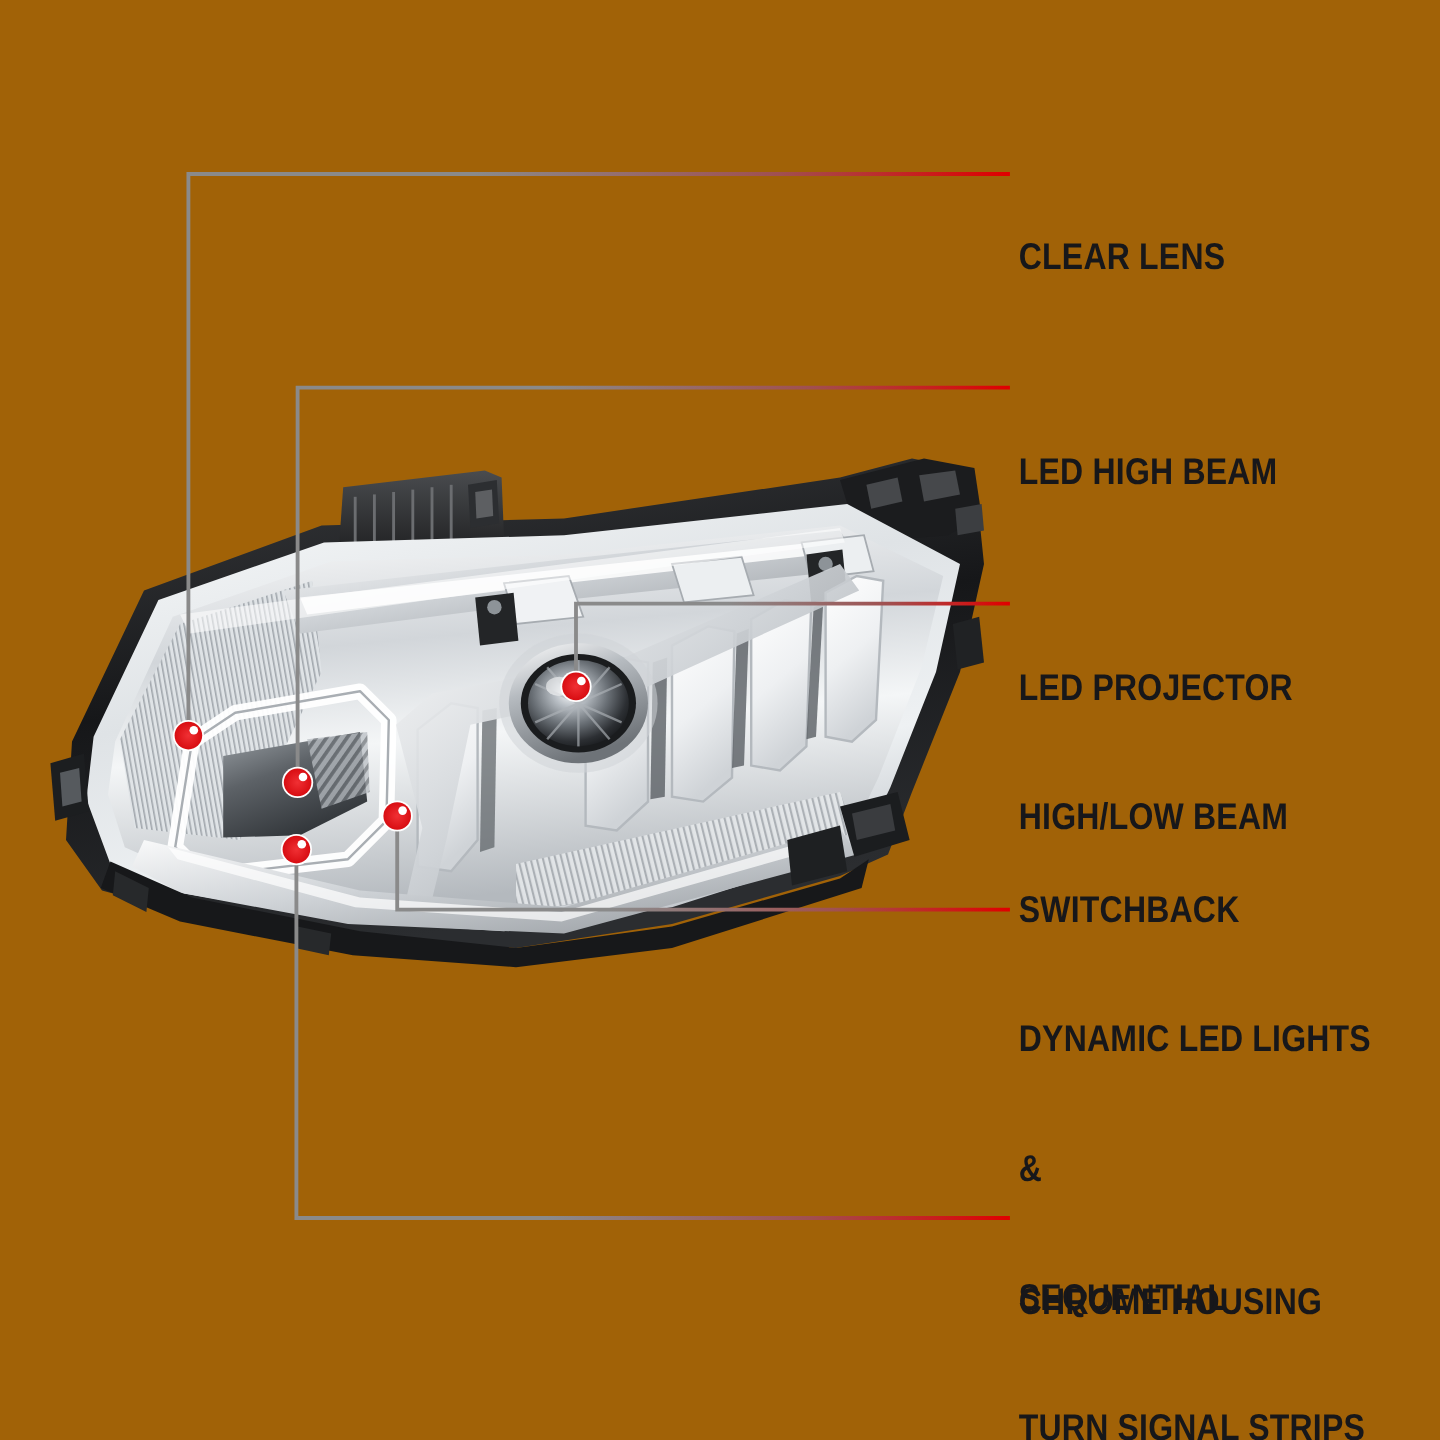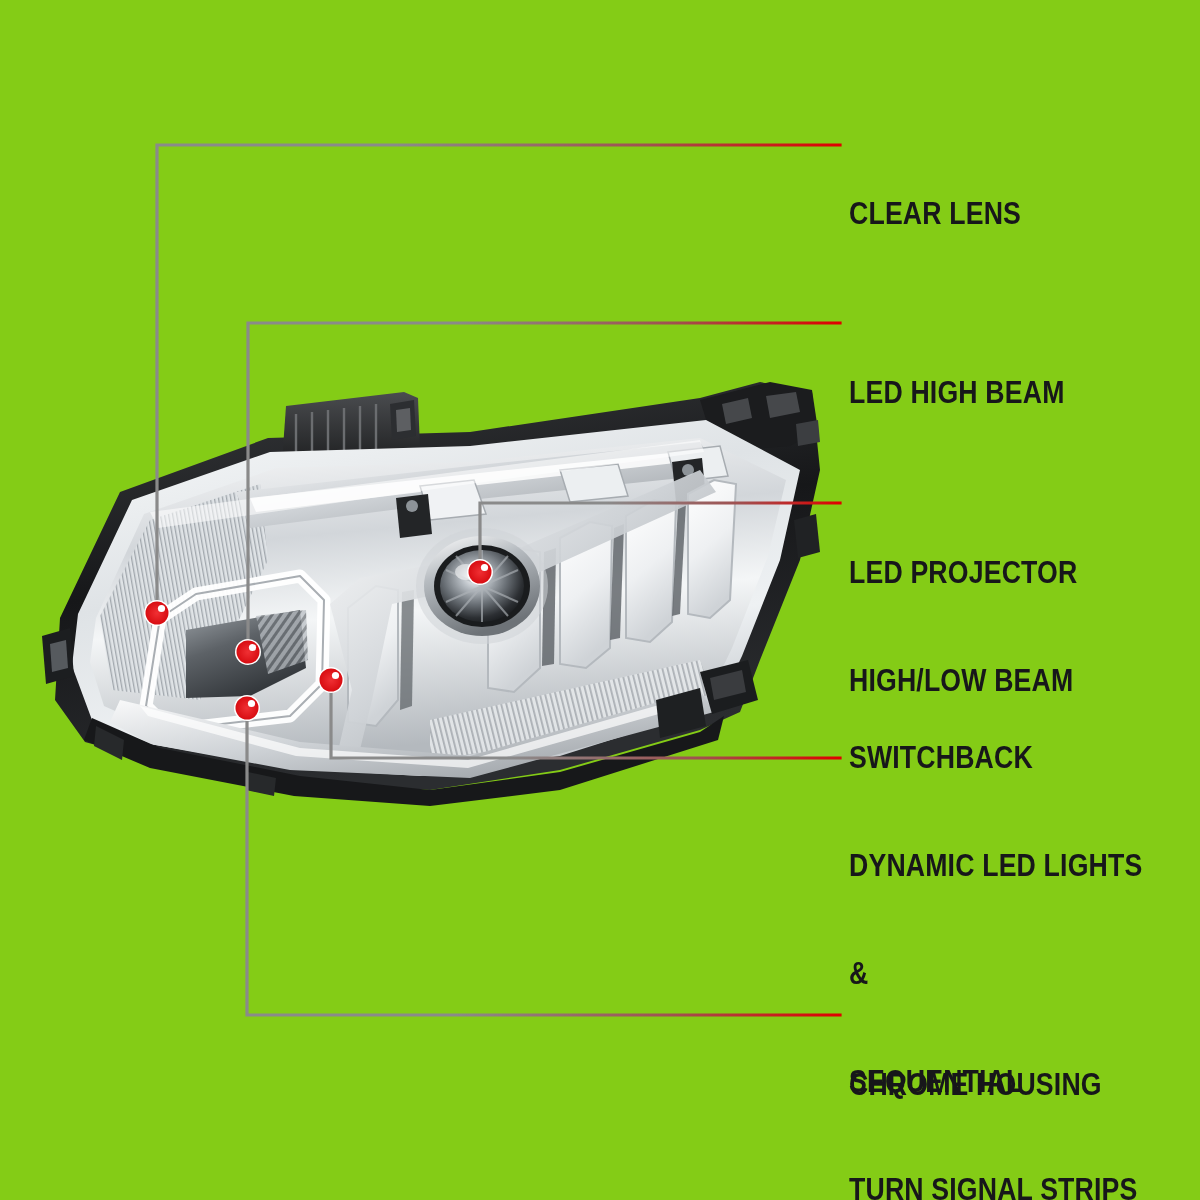--- a/index.html
+++ b/index.html
@@ -7,21 +7,21 @@
     padding: 0;
     background: #ffffff;
   }
   body {
     font-family: "Liberation Sans", sans-serif;
   }
   #page {
     position: relative;
     width: 1200px;
     height: 1200px;
-    background: #84cc16;
+    background: #a16207;
     overflow: hidden;
   }
   #diagram-svg {
     position: absolute;
     left: 0; top: 0;
     width: 1200px;
     height: 1200px;
   }
   .callout-label {
     position: absolute;

